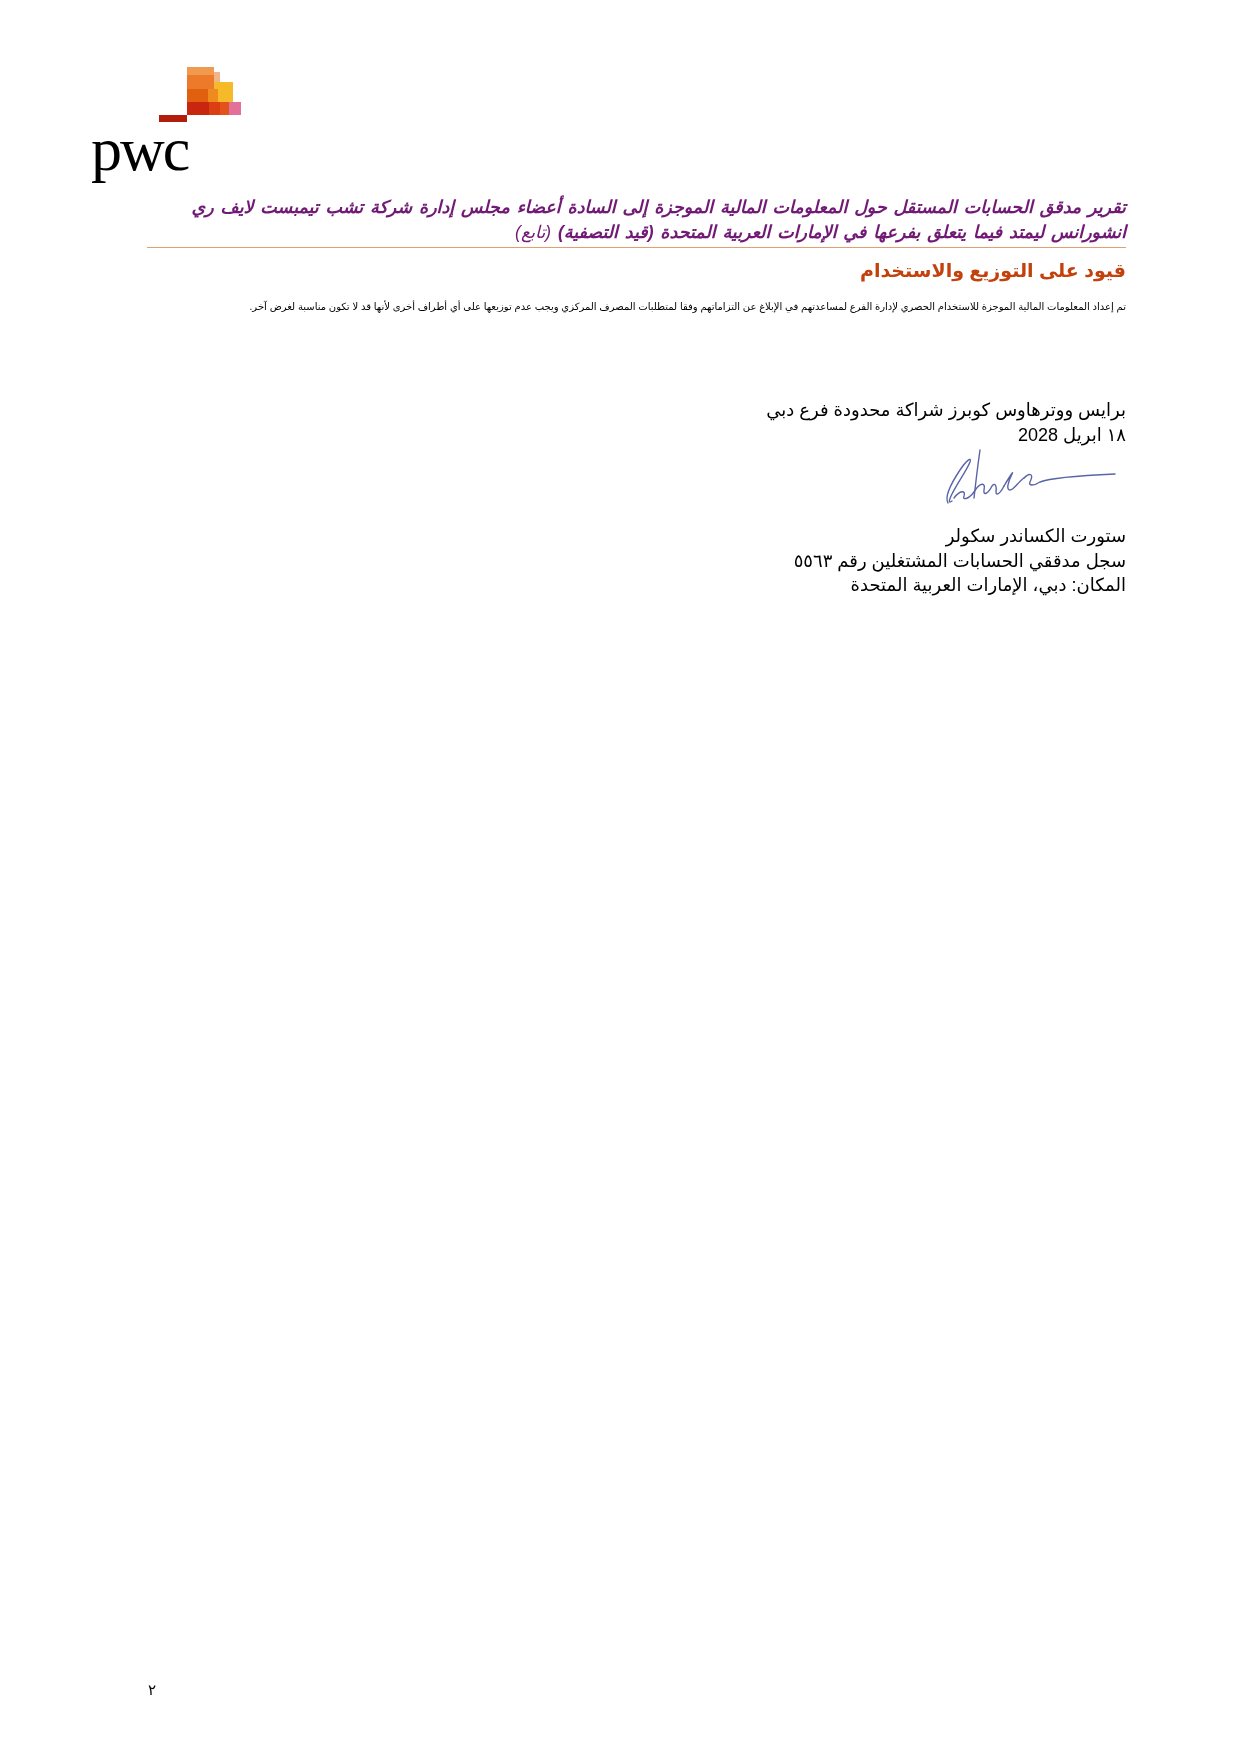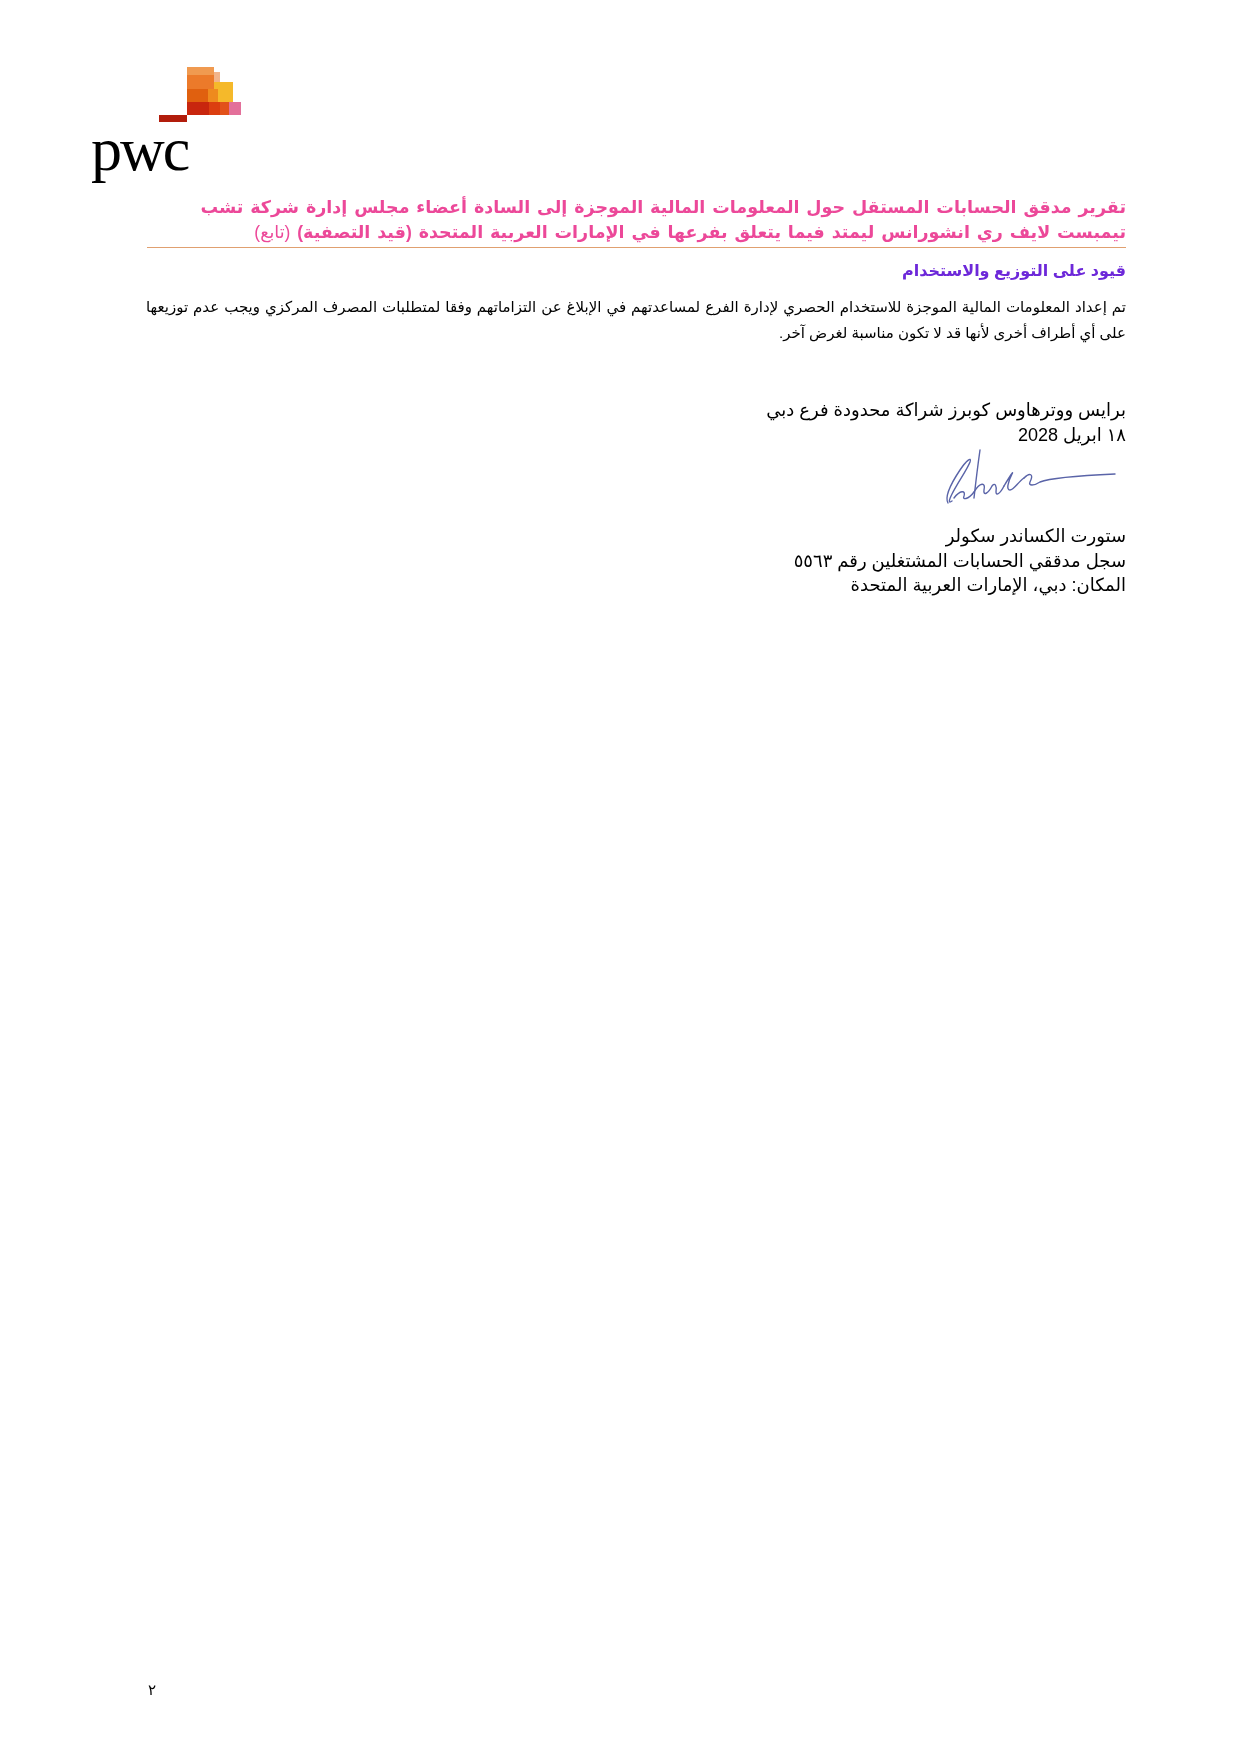--- a/index.html
+++ b/index.html
@@ -34,52 +34,53 @@
     .title {
       position: absolute;
       right: 115px;
       top: 195px;
       width: 980px;
       direction: rtl;
       text-align: right;
       font-weight: bold;
       font-size: 17.5px;
       line-height: 25px;
-      color: #ec4899;
+      color: #701a75;
       word-spacing: 2px;
+      font-style: italic;
     }
     .title .cont { font-weight: normal; }
     .title-rule {
       position: absolute;
       left: 147px;
       width: 979px;
       top: 247px;
       height: 0;
       border-top: 1.5px solid #E0A070;
     }
     .section-heading {
       position: absolute;
       right: 115px;
       top: 259px;
       direction: rtl;
       text-align: right;
       font-weight: bold;
-      font-size: 16px;
+      font-size: 19px;
       line-height: 24px;
-      color: #6d28d9;
+      color: #c2410c;
     }
     .body-text {
       position: absolute;
       right: 115px;
       top: 294px;
       width: 980px;
       direction: rtl;
       text-align: justify;
       text-align-last: right;
-      font-size: 15px;
+      font-size: 10px;
       line-height: 26px;
       color: #000000;
     }
 
     .sig-block {
       position: absolute;
       right: 115px;
       direction: rtl;
       text-align: right;
       font-size: 18px;

